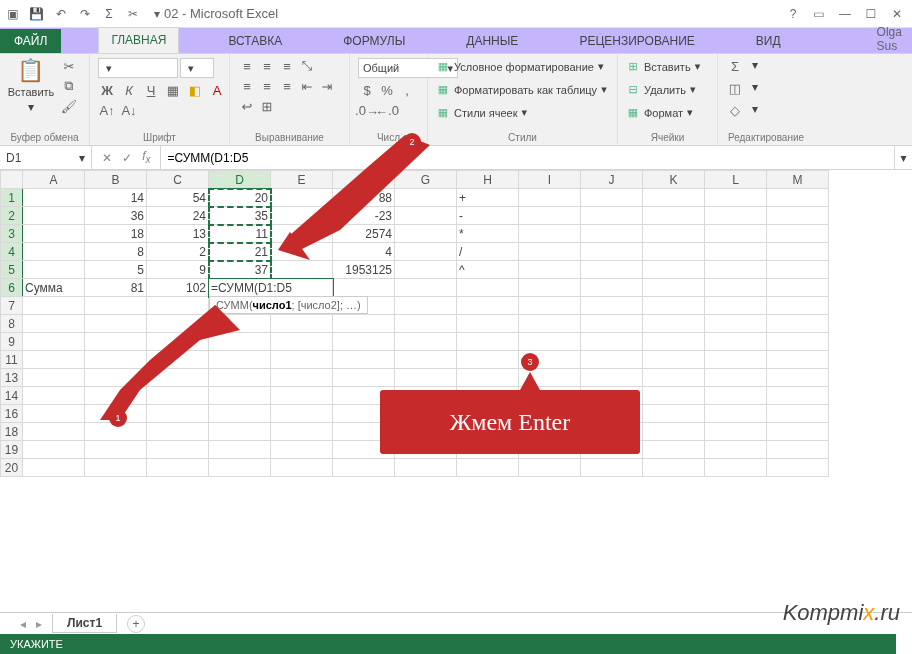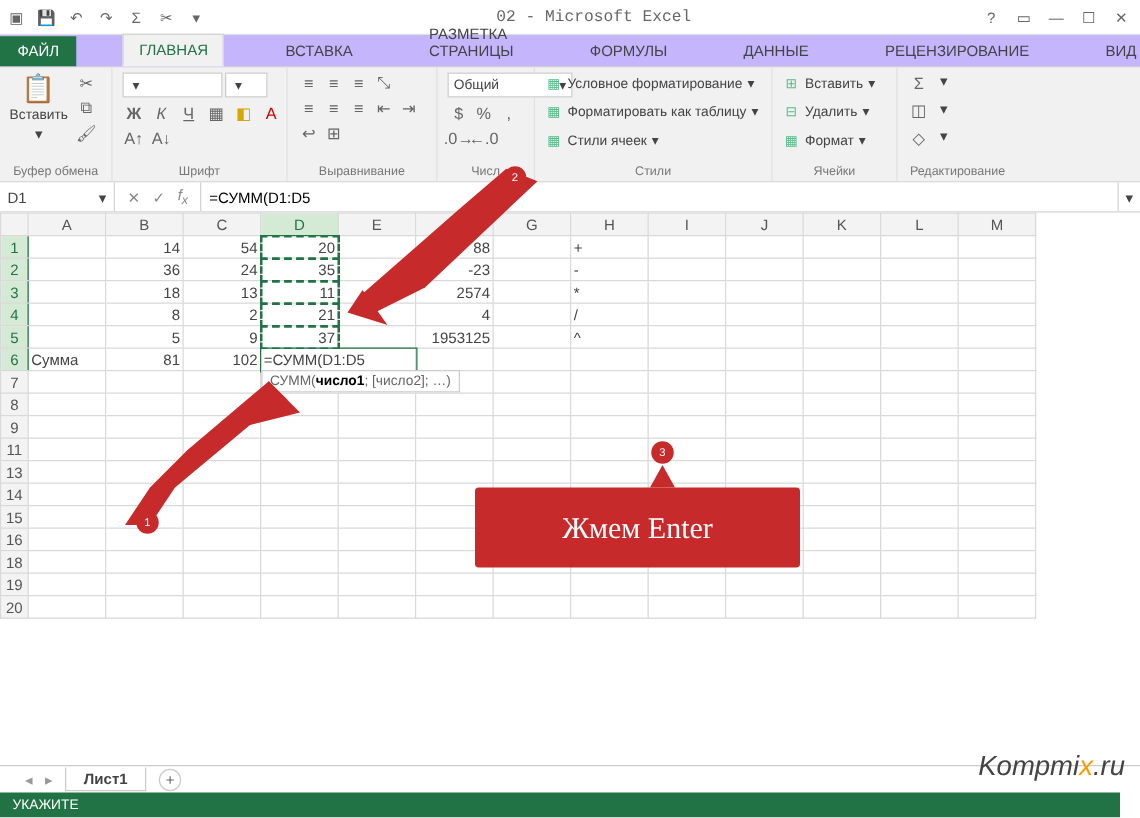--- a/index.html
+++ b/index.html
@@ -2,21 +2,21 @@
 <html><head>
 <meta charset="utf-8">
 <style>
   * { box-sizing: border-box; margin: 0; padding: 0; font-family: "Segoe UI", Tahoma, sans-serif; }
   body { width: 912px; height: 654px; background: #fff; position: relative; overflow: hidden; font-size: 12px; color: #444; }
 
   
   .titlebar { height: 28px; background: #fff; display: flex; align-items: center; border-bottom: 1px solid #e1e1e1; }
   .qat { display: flex; align-items: center; gap: 10px; padding-left: 6px; }
   .qat .ico { width: 14px; height: 14px; display: inline-flex; align-items: center; justify-content: center; color: #666; }
-  .title-center { flex: 1; text-align: center; color: #666; font-size: 13px; font-family: Liberation Mono, monospace; }
+  .title-center { flex: 1; text-align: left; color: #666; font-size: 13px; }
   .title-right { display: flex; align-items: center; gap: 12px; padding-right: 8px; color: #666; }
   .winbtn { width: 14px; height: 14px; display: inline-flex; align-items: center; justify-content: center; }
 
   
   .ribbon-tabs { height: 26px; display: flex; align-items: flex-end; border-bottom: 1px solid #d4d4d4; background: #c4b5fd; gap: 37px; }
   .ribbon-tabs .tab { padding: 5px 12px 5px; color: #444; font-size: 12px; text-transform: uppercase; }
   .ribbon-tabs .tab.file { background: #217346; color: #fff; padding: 5px 14px; }
   .ribbon-tabs .tab.active { border: 1px solid #d4d4d4; border-bottom: 1px solid #f1f1f1; background: #f1f1f1; color: #217346; }
   .ribbon-tabs .spacer { flex: 1; }
   .ribbon-user { padding: 0 10px; color: #666; display: flex; align-items: flex-end; gap: 6px; }
@@ -104,21 +104,20 @@
     <span class="winbtn">—</span>
     <span class="winbtn">☐</span>
     <span class="winbtn">✕</span>
   </div>
 </div>
 
 <div class="ribbon-tabs">
   <div class="tab file">ФАЙЛ</div>
   <div class="tab active">ГЛАВНАЯ</div>
   <div class="tab">ВСТАВКА</div>
-  <div class="tab">РАЗМЕТКА СТРАНИЦЫ</div>
   <div class="tab">ФОРМУЛЫ</div>
   <div class="tab">ДАННЫЕ</div>
   <div class="tab">РЕЦЕНЗИРОВАНИЕ</div>
   <div class="tab">ВИД</div>
   <div class="spacer"></div>
   <div class="ribbon-user">
     <span>Olga Sus</span>
     <span>▾</span>
     <div class="avatar"></div>
   </div>
@@ -504,36 +503,20 @@
           <td></td>
           <td></td>
           <td></td>
           <td></td>
           <td></td>
           <td></td>
           <td></td>
           <td></td>
         </tr>
   <tr>
-          <th class="row">15</th>
-          <td></td>
-          <td></td>
-          <td></td>
-          <td></td>
-          <td></td>
-          <td></td>
-          <td></td>
-          <td></td>
-          <td></td>
-          <td></td>
-          <td></td>
-          <td></td>
-          <td></td>
-        </tr>
-  <tr>
           <th class="row">16</th>
           <td></td>
           <td></td>
           <td></td>
           <td></td>
           <td></td>
           <td></td>
           <td></td>
           <td></td>
           <td></td>

